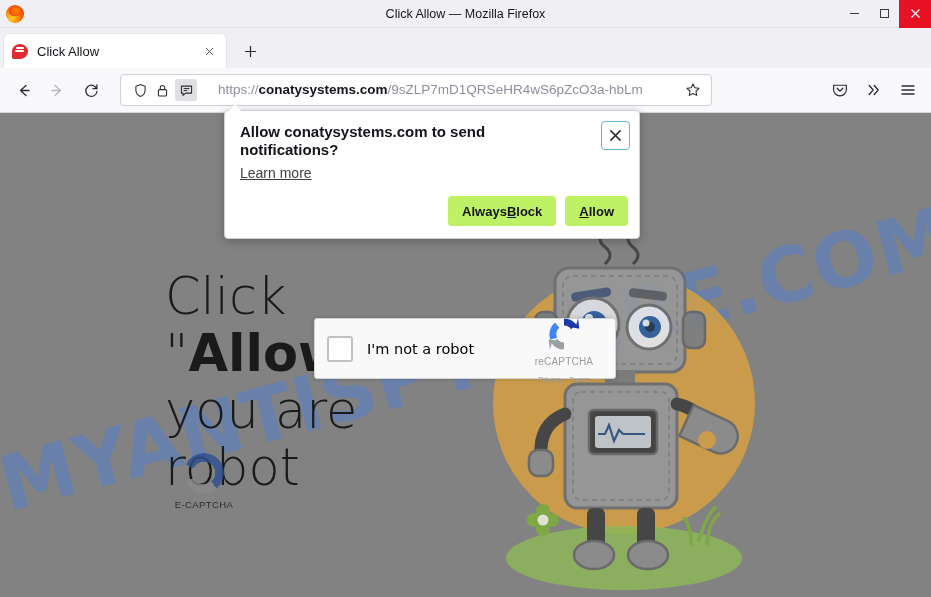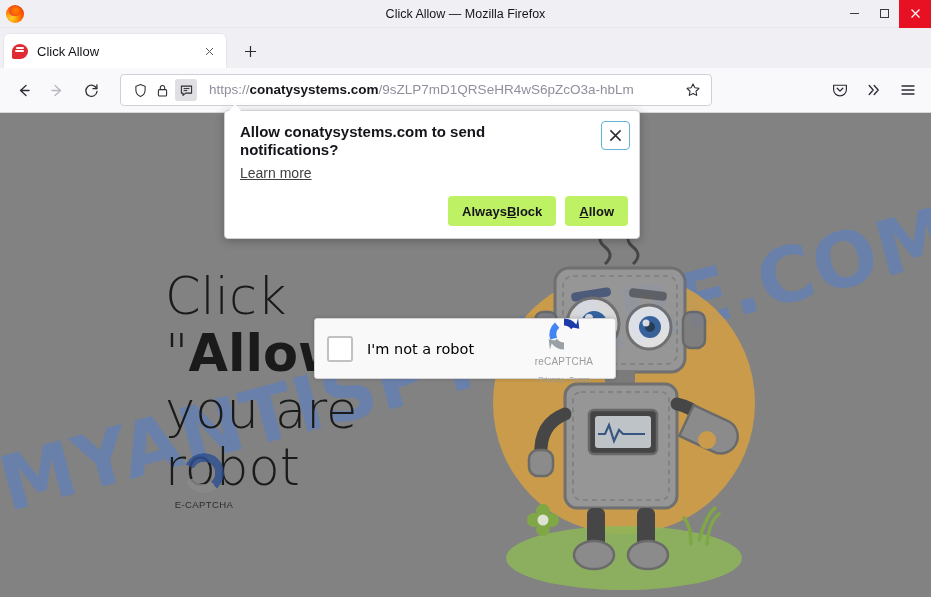--- a/index.html
+++ b/index.html
@@ -119,21 +119,21 @@
     padding: 0 6px 0 8px;
     max-width: 592px;
   }
   .urlicon {
     width: 22px; height: 22px;
     display: flex; align-items: center; justify-content: center;
     flex: 0 0 auto;
   }
   .urlicon.perm { background: #e0e0e4; border-radius: 3px; margin-left: 2px; }
   .urltext {
-    flex: 1 1 auto; margin-left: 12px;
+    flex: 1 1 auto; margin-left: 21px;
     font-size: 13.5px; color: #8f8f9d;
     white-space: nowrap; overflow: hidden;
     line-height: 30px;
   }
   .urltext b { color: #15141a; font-weight: 700; }
   .star { width: 24px; height: 24px; display:flex; align-items:center; justify-content:center; flex:0 0 auto;}
   .navright { display: flex; align-items: center; margin-left: auto; flex: 0 0 auto; }
 
   
   .page {

